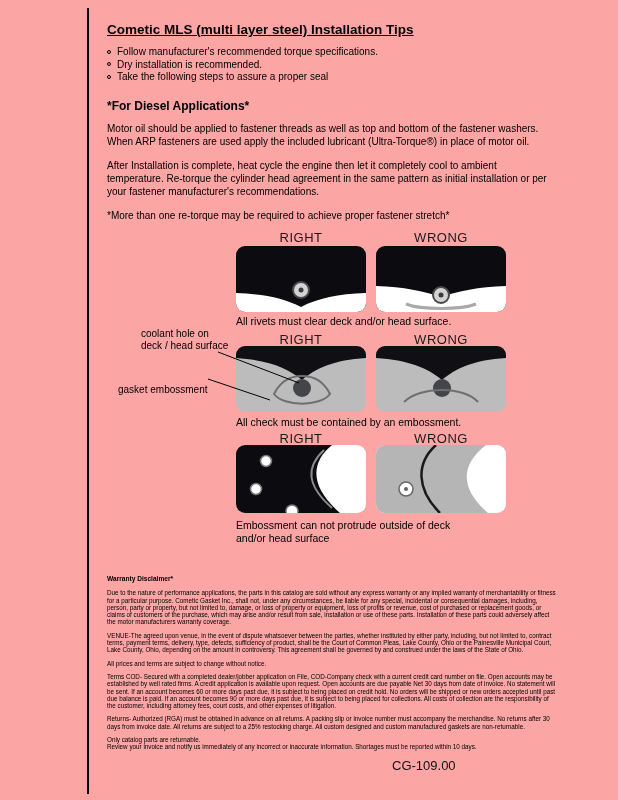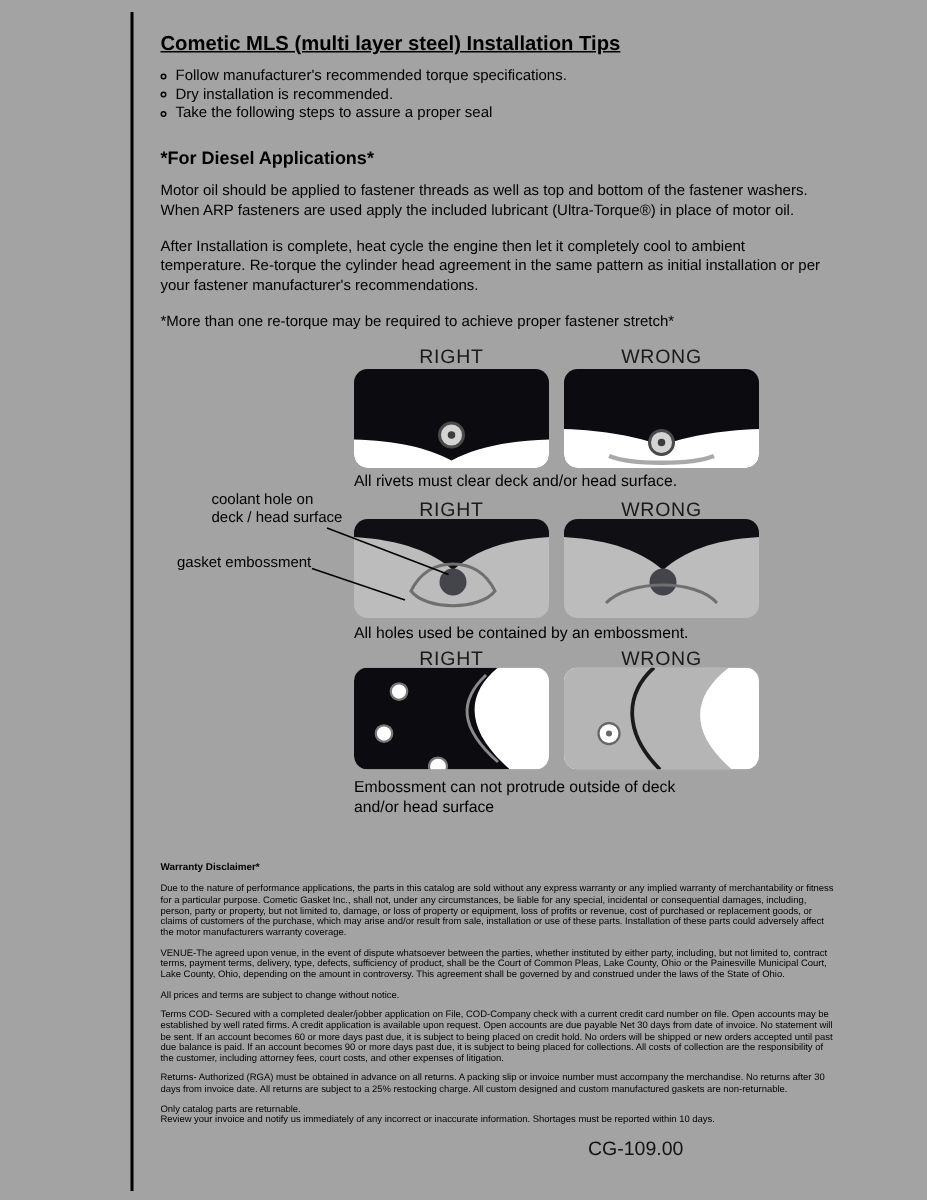--- a/index.html
+++ b/index.html
@@ -1,18 +1,18 @@
 <!DOCTYPE html>
 <html><head>
 <meta charset="utf-8">
 <style>
   * { margin:0; padding:0; box-sizing:border-box; }
   html,body { background:#ffffff; }
   body { font-family:"Liberation Sans", sans-serif; color:#000; }
-  .page { position:relative; width:618px; height:800px; background:#a3a3a3; overflow:hidden; }
+  .page { position:relative; width:618px; height:800px; background:#fca5a5; overflow:hidden; }
   .spine { position:absolute; left:87px; top:8px; width:2px; height:786px; background:#000; }
 
   .content { position:absolute; left:107px; top:20px; width:452px; }
   .title { display:inline-block; font-size:13.5px; font-weight:bold; text-decoration:underline; margin-bottom:9px; }
 
   .tips { list-style:none; }
   .tip { position:relative; font-size:10px; line-height:12.5px; padding-left:10px; }
   .dot-open { position:absolute; left:0; top:3.5px; width:4px; height:4px; border:1px solid #000; border-radius:50%; }
   .subtips { list-style:none; margin-left:14px; }
   .dot-filled { position:absolute; left:0; top:4px; width:4px; height:4px; background:#000; border-radius:50%; }
@@ -91,40 +91,40 @@
       </svg>
     </div>
 
     <div class="caption" style="left:236px; top:87px;">All rivets must clear deck and/or head surface.</div>
 
     <div class="col-label" style="left:236px; top:104px;">RIGHT</div>
     <div class="col-label" style="left:376px; top:104px;">WRONG</div>
 
     <div class="annot" style="left:141px; top:100px; width:95px;">coolant hole on
 deck / head surface</div>
-    <div class="annot" style="left:118px; top:142px; width:95px;">gasket embossment</div>
+    <div class="annot" style="left:118px; top:156px; width:95px;">gasket embossment</div>
 
     <div class="diag" style="left:236px; top:118px; height:66px;">
       <svg width="130" height="66" viewBox="0 0 130 66">
         <rect width="130" height="66" fill="#bcbcbc"></rect>
         <path d="M0,0 H130 V12 C98,14 80,22 66,34 C52,22 32,14 0,12 Z" fill="#0f0f14"></path>
         <path d="M38,48 C48,61 84,61 94,48 C88,36 78,30 66,30 C54,30 44,36 38,48 Z" fill="none" stroke="#6f6f6f" stroke-width="2"></path>
         <circle cx="66" cy="42" r="9" fill="#44444b"></circle>
       </svg>
     </div>
     <div class="diag" style="left:376px; top:118px; height:66px;">
       <svg width="130" height="66" viewBox="0 0 130 66">
         <rect width="130" height="66" fill="#bcbcbc"></rect>
         <path d="M0,0 H130 V12 C98,14 80,22 66,34 C52,22 32,14 0,12 Z" fill="#0f0f14"></path>
         <circle cx="66" cy="42" r="9" fill="#44444b"></circle>
         <path d="M28,56 C44,40 88,40 102,56" fill="none" stroke="#6f6f6f" stroke-width="2"></path>
       </svg>
     </div>
 
-    <div class="caption" style="left:236px; top:188px;">All holes used be contained by an embossment.</div>
+    <div class="caption" style="left:236px; top:188px;">All check must be contained by an embossment.</div>
 
     <div class="col-label" style="left:236px; top:203px;">RIGHT</div>
     <div class="col-label" style="left:376px; top:203px;">WRONG</div>
 
     <div class="diag" style="left:236px; top:217px; height:68px;">
       <svg width="130" height="68" viewBox="0 0 130 68">
         <rect width="130" height="68" fill="#ffffff"></rect>
         <path d="M0,0 H96 C74,18 74,42 104,68 L0,68 Z" fill="#0b0b10"></path>
         <path d="M88,5 C70,22 70,40 96,63" fill="none" stroke="#8a8a8a" stroke-width="2"></path>
         <circle cx="30" cy="16" r="5.5" fill="#ffffff" stroke="#777777" stroke-width="1.5"></circle>

